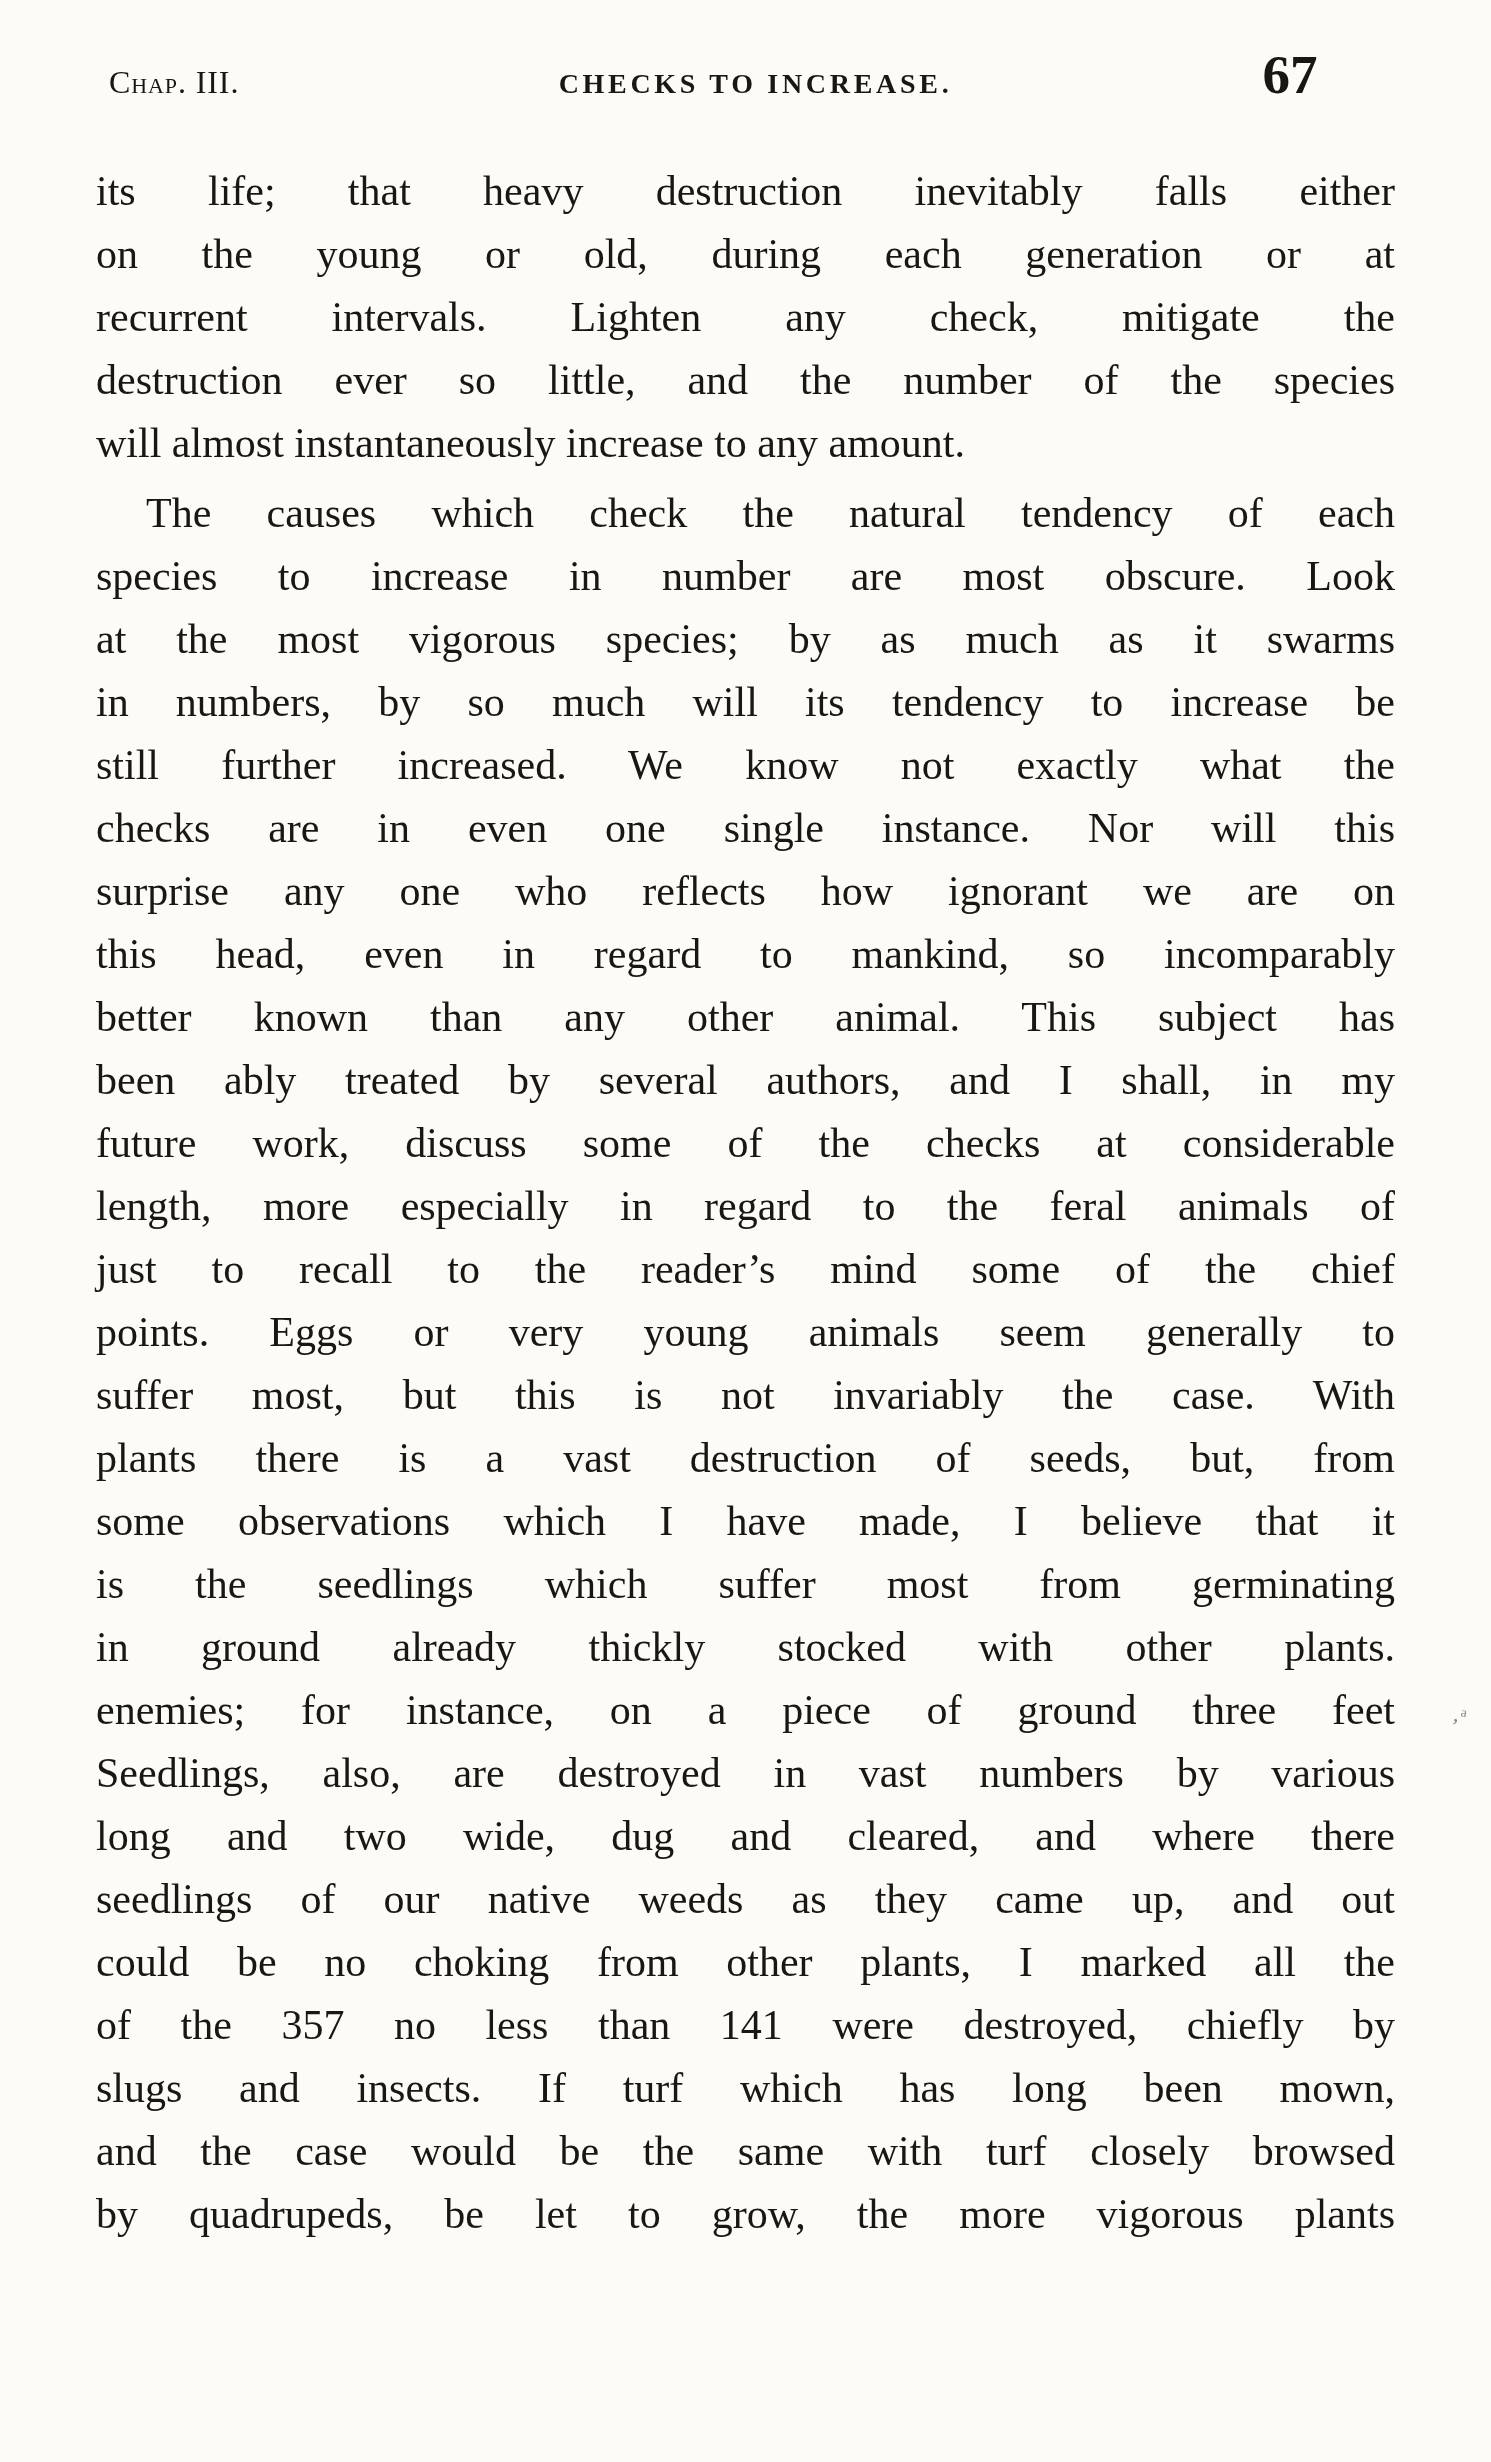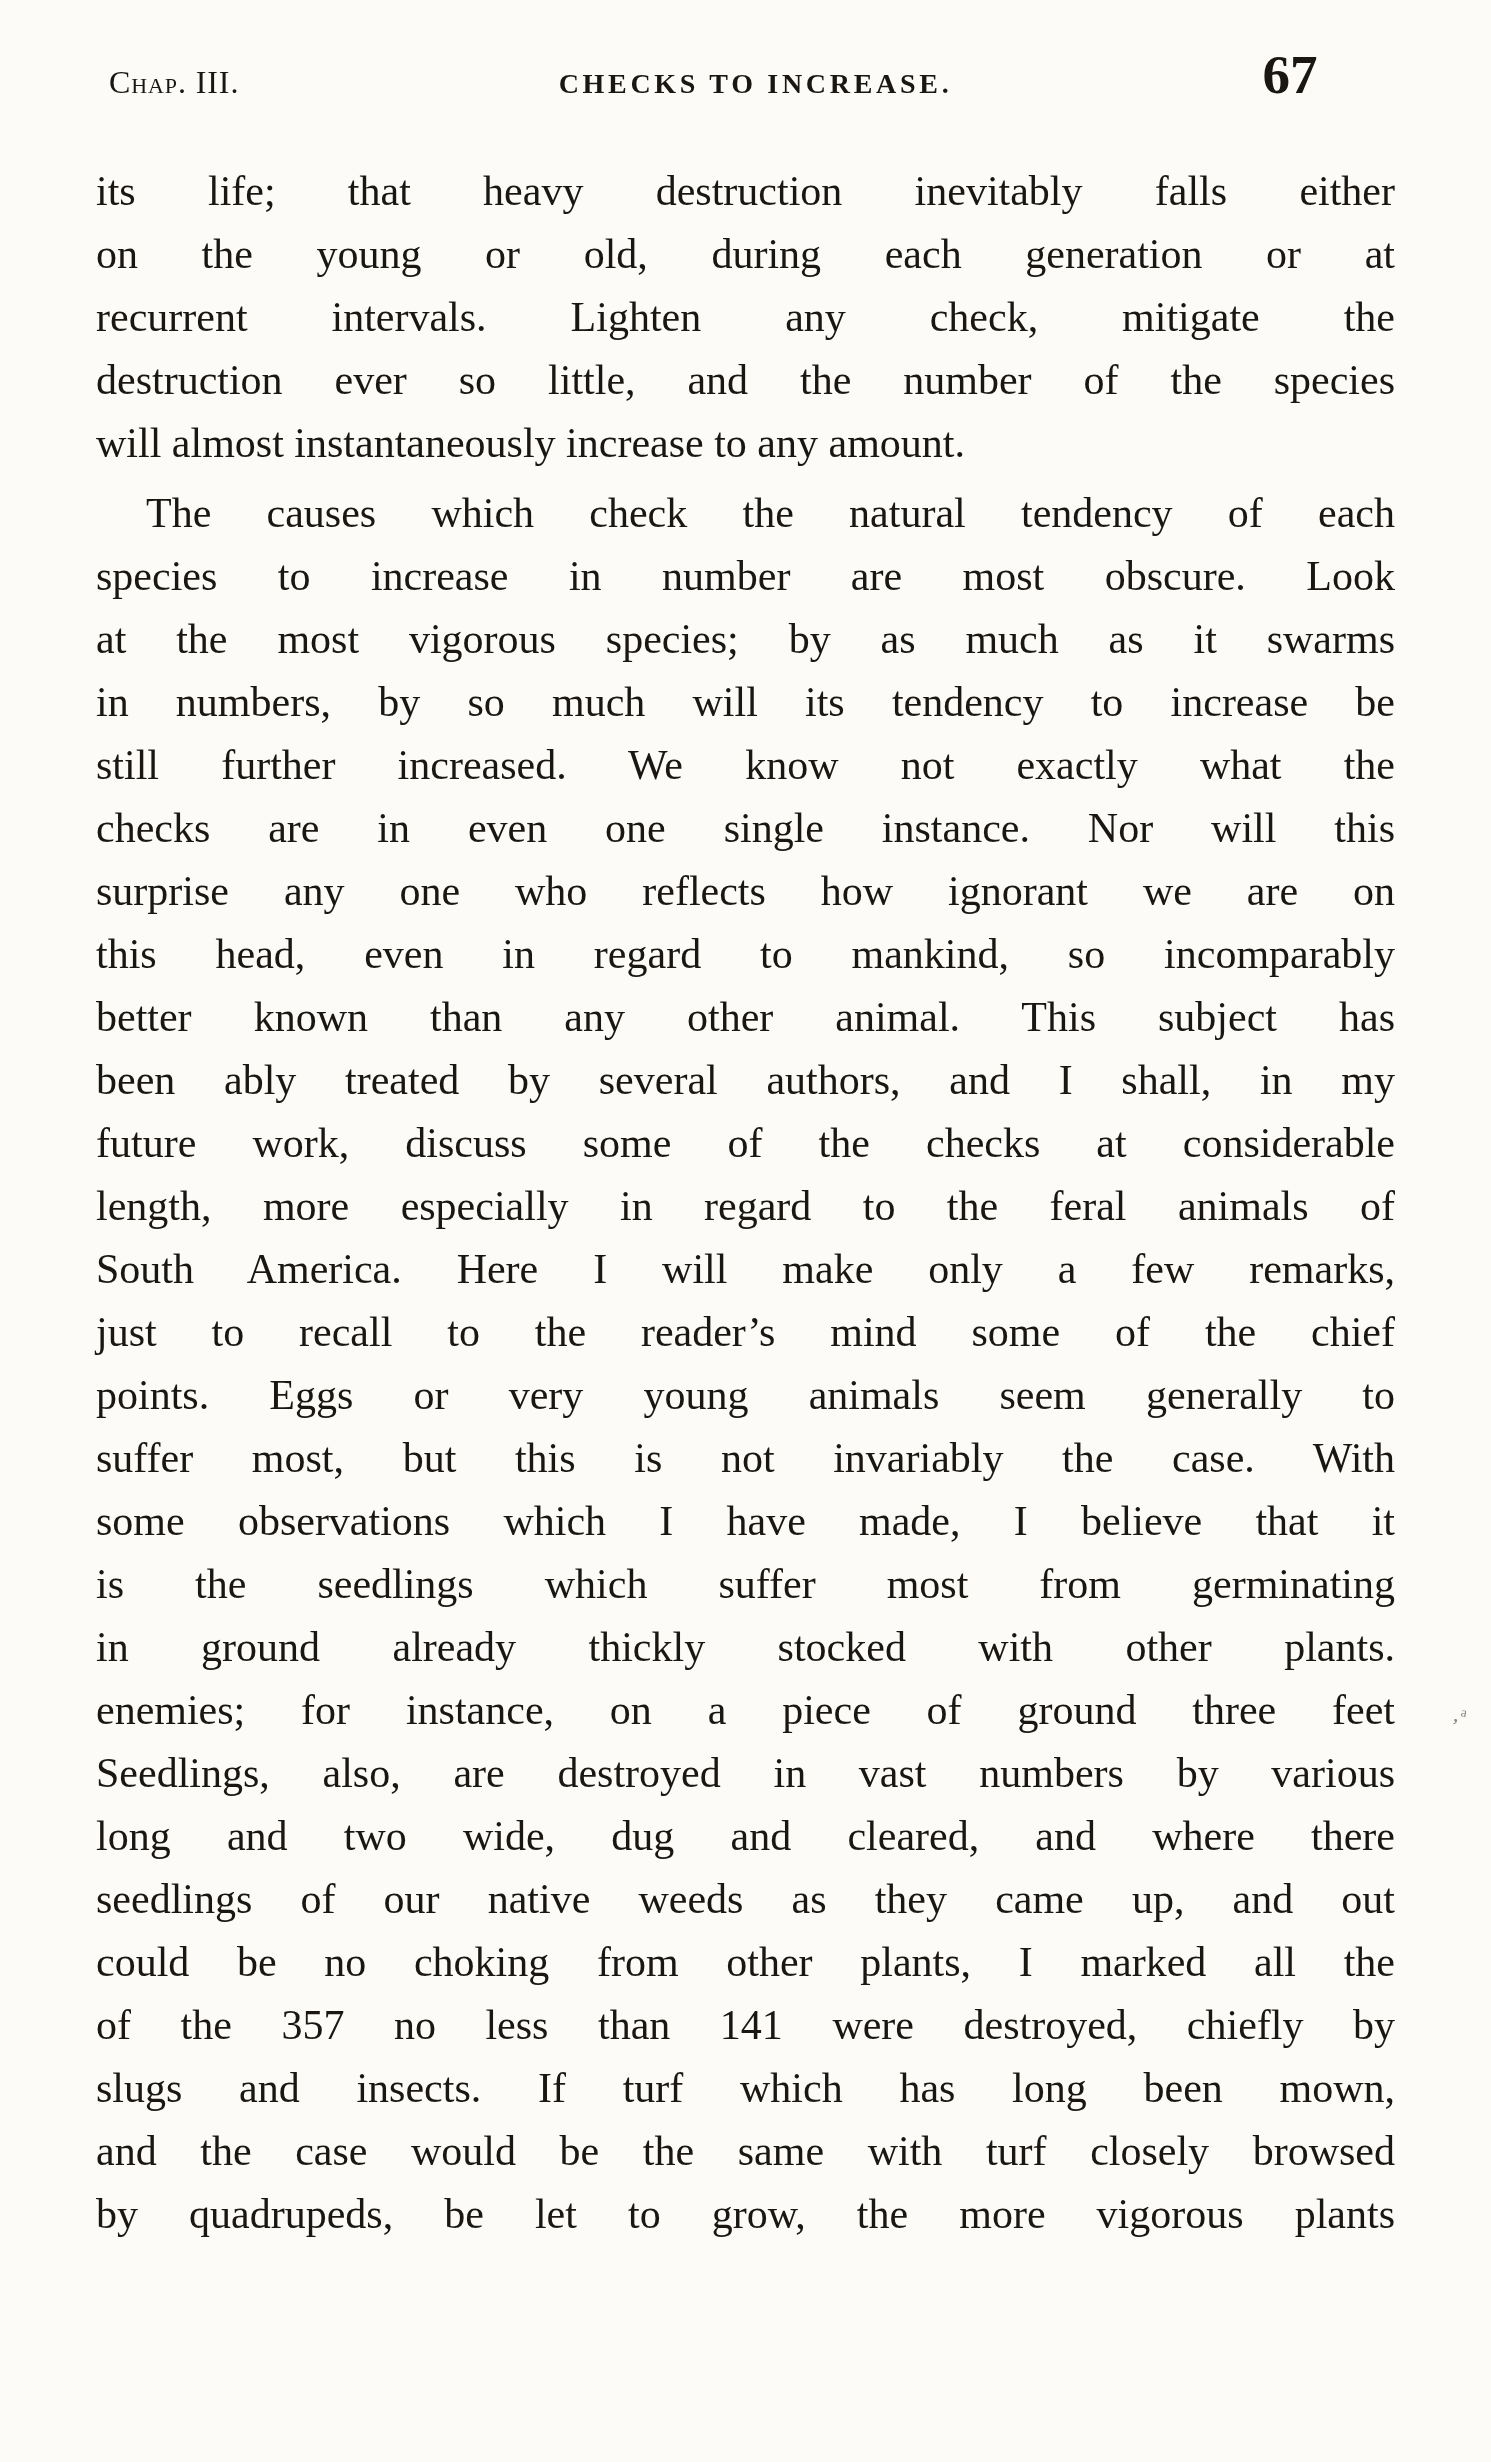--- a/index.html
+++ b/index.html
@@ -96,24 +96,24 @@
         <div class="line">at the most vigorous species; by as much as it swarms</div>
         <div class="line">in numbers, by so much will its tendency to increase be</div>
         <div class="line">still further increased.  We know not exactly what the</div>
         <div class="line">checks are in even one single instance.  Nor will this</div>
         <div class="line">surprise any one who reflects how ignorant we are on</div>
         <div class="line">this head, even in regard to mankind, so incomparably</div>
         <div class="line">better known than any other animal.  This subject has</div>
         <div class="line">been ably treated by several authors, and I shall, in my</div>
         <div class="line">future work, discuss some of the checks at considerable</div>
         <div class="line">length, more especially in regard to the feral animals of</div>
-        <div class="line">South America.  Here I will make only a few remarks,</div>
         <div class="line">just to recall to the reader’s mind some of the chief</div>
         <div class="line">points.  Eggs or very young animals seem generally to</div>
         <div class="line">suffer most, but this is not invariably the case.  With</div>
+        <div class="line">plants there is a vast destruction of seeds, but, from</div>
         <div class="line">some observations which I have made, I believe that it</div>
         <div class="line">is the seedlings which suffer most from germinating</div>
         <div class="line">in ground already thickly stocked with other plants.</div>
         <div class="line">enemies; for instance, on a piece of ground three feet</div>
         <div class="line">Seedlings, also, are destroyed in vast numbers by various</div>
         <div class="line">long and two wide, dug and cleared, and where there</div>
         <div class="line">seedlings of our native weeds as they came up, and out</div>
         <div class="line">could be no choking from other plants, I marked all the</div>
         <div class="line">of the 357 no less than 141 were destroyed, chiefly by</div>
         <div class="line">slugs and insects.  If turf which has long been mown,</div>

